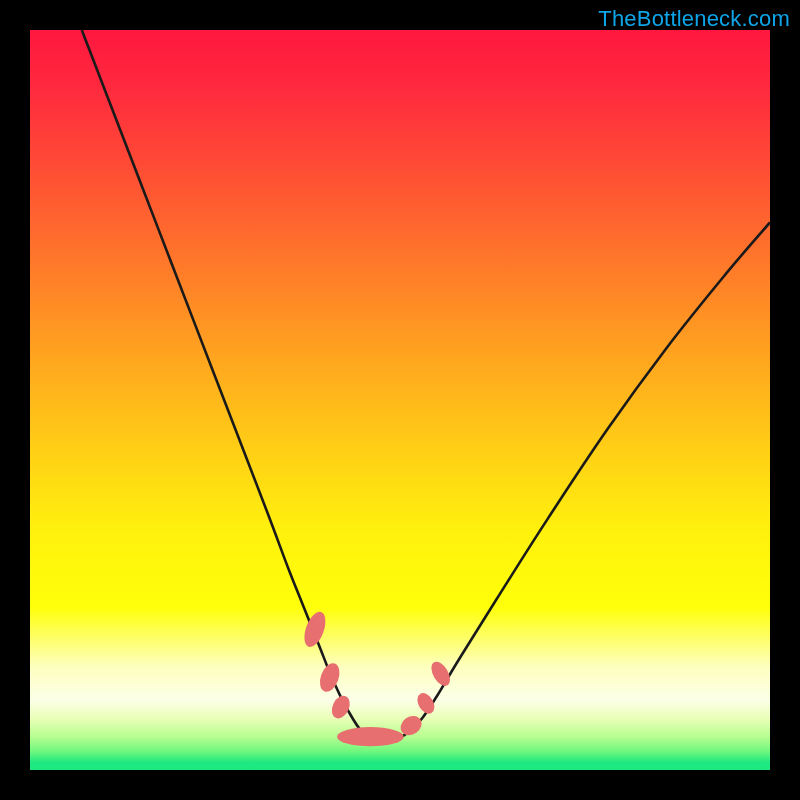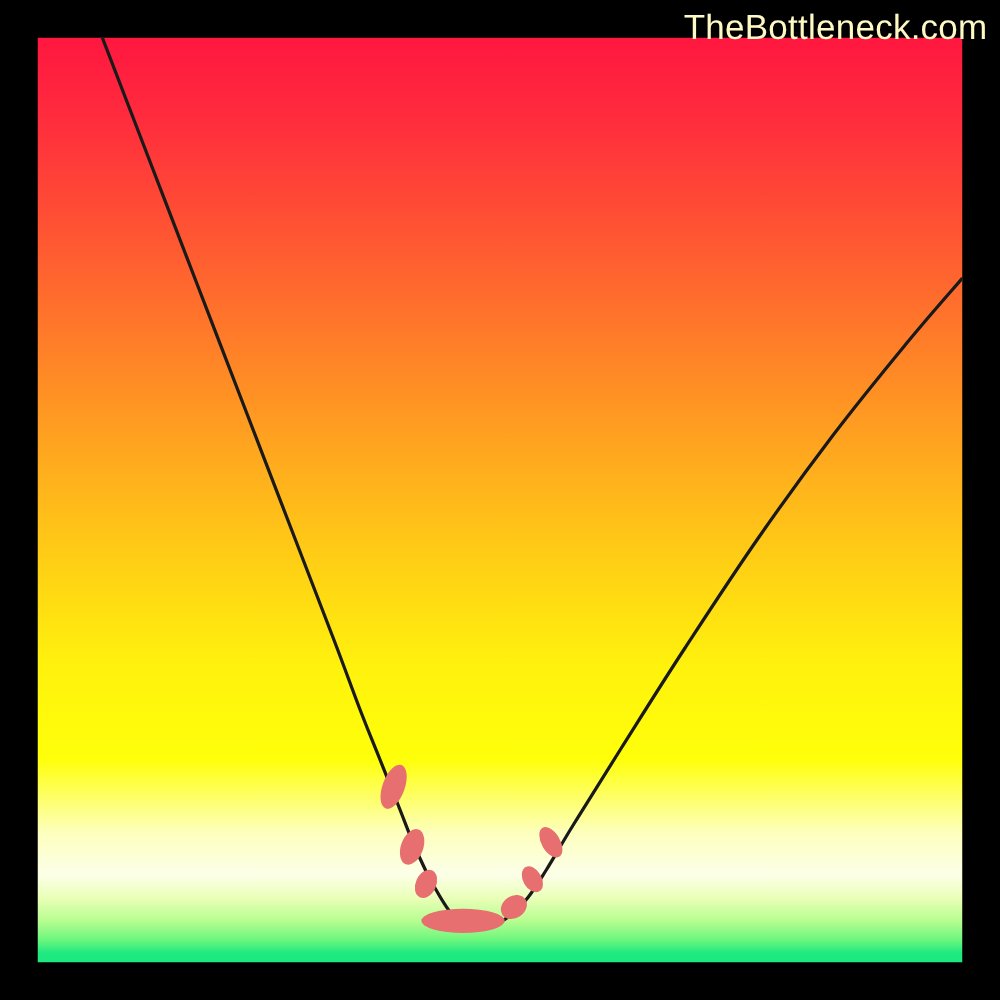--- a/index.html
+++ b/index.html
@@ -23,22 +23,22 @@
     position: absolute;
     left: 0;
     top: 0;
     width: 740px;
     height: 740px;
   }
   .watermark {
     position: absolute;
     top: 6px;
     right: 10px;
-    color: #fef9c3;
-    font-size: 28px;
+    color: #0ea5e9;
+    font-size: 22px;
     font-weight: 500;
     letter-spacing: 0.2px;
     user-select: none;
   }
   svg.curve {
     position: absolute;
     left: 0;
     top: 0;
     width: 740px;
     height: 740px;

